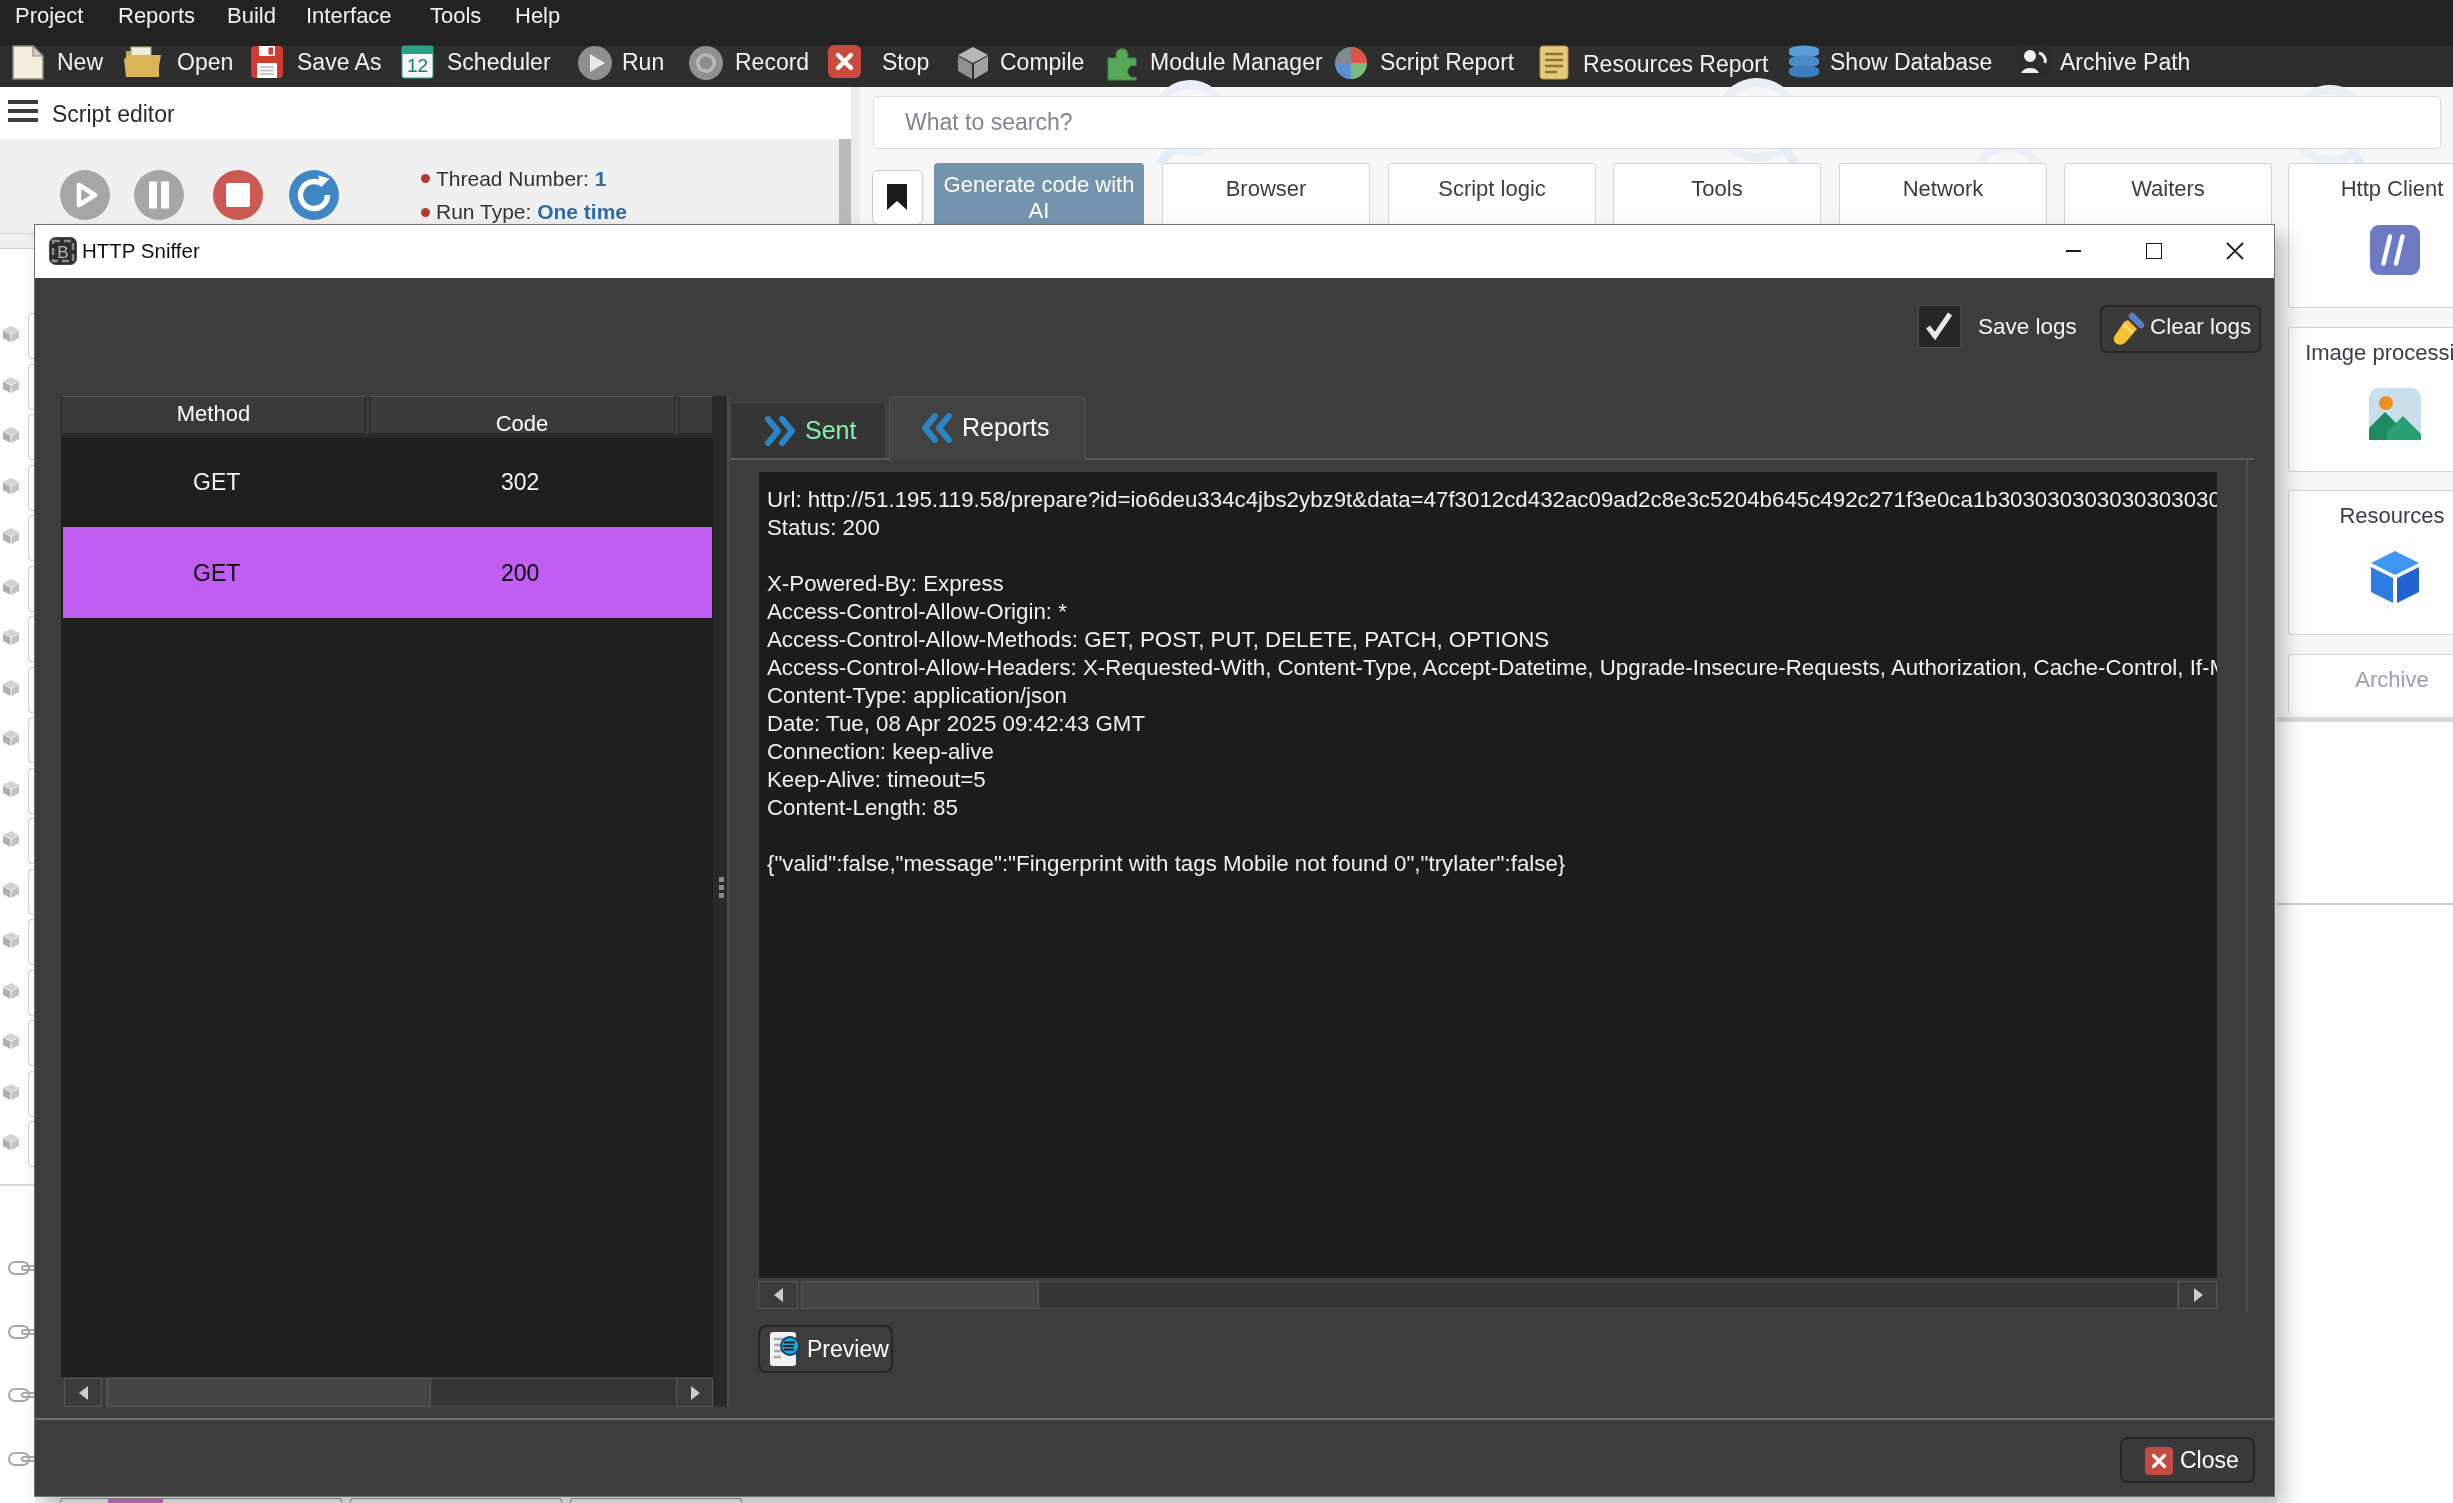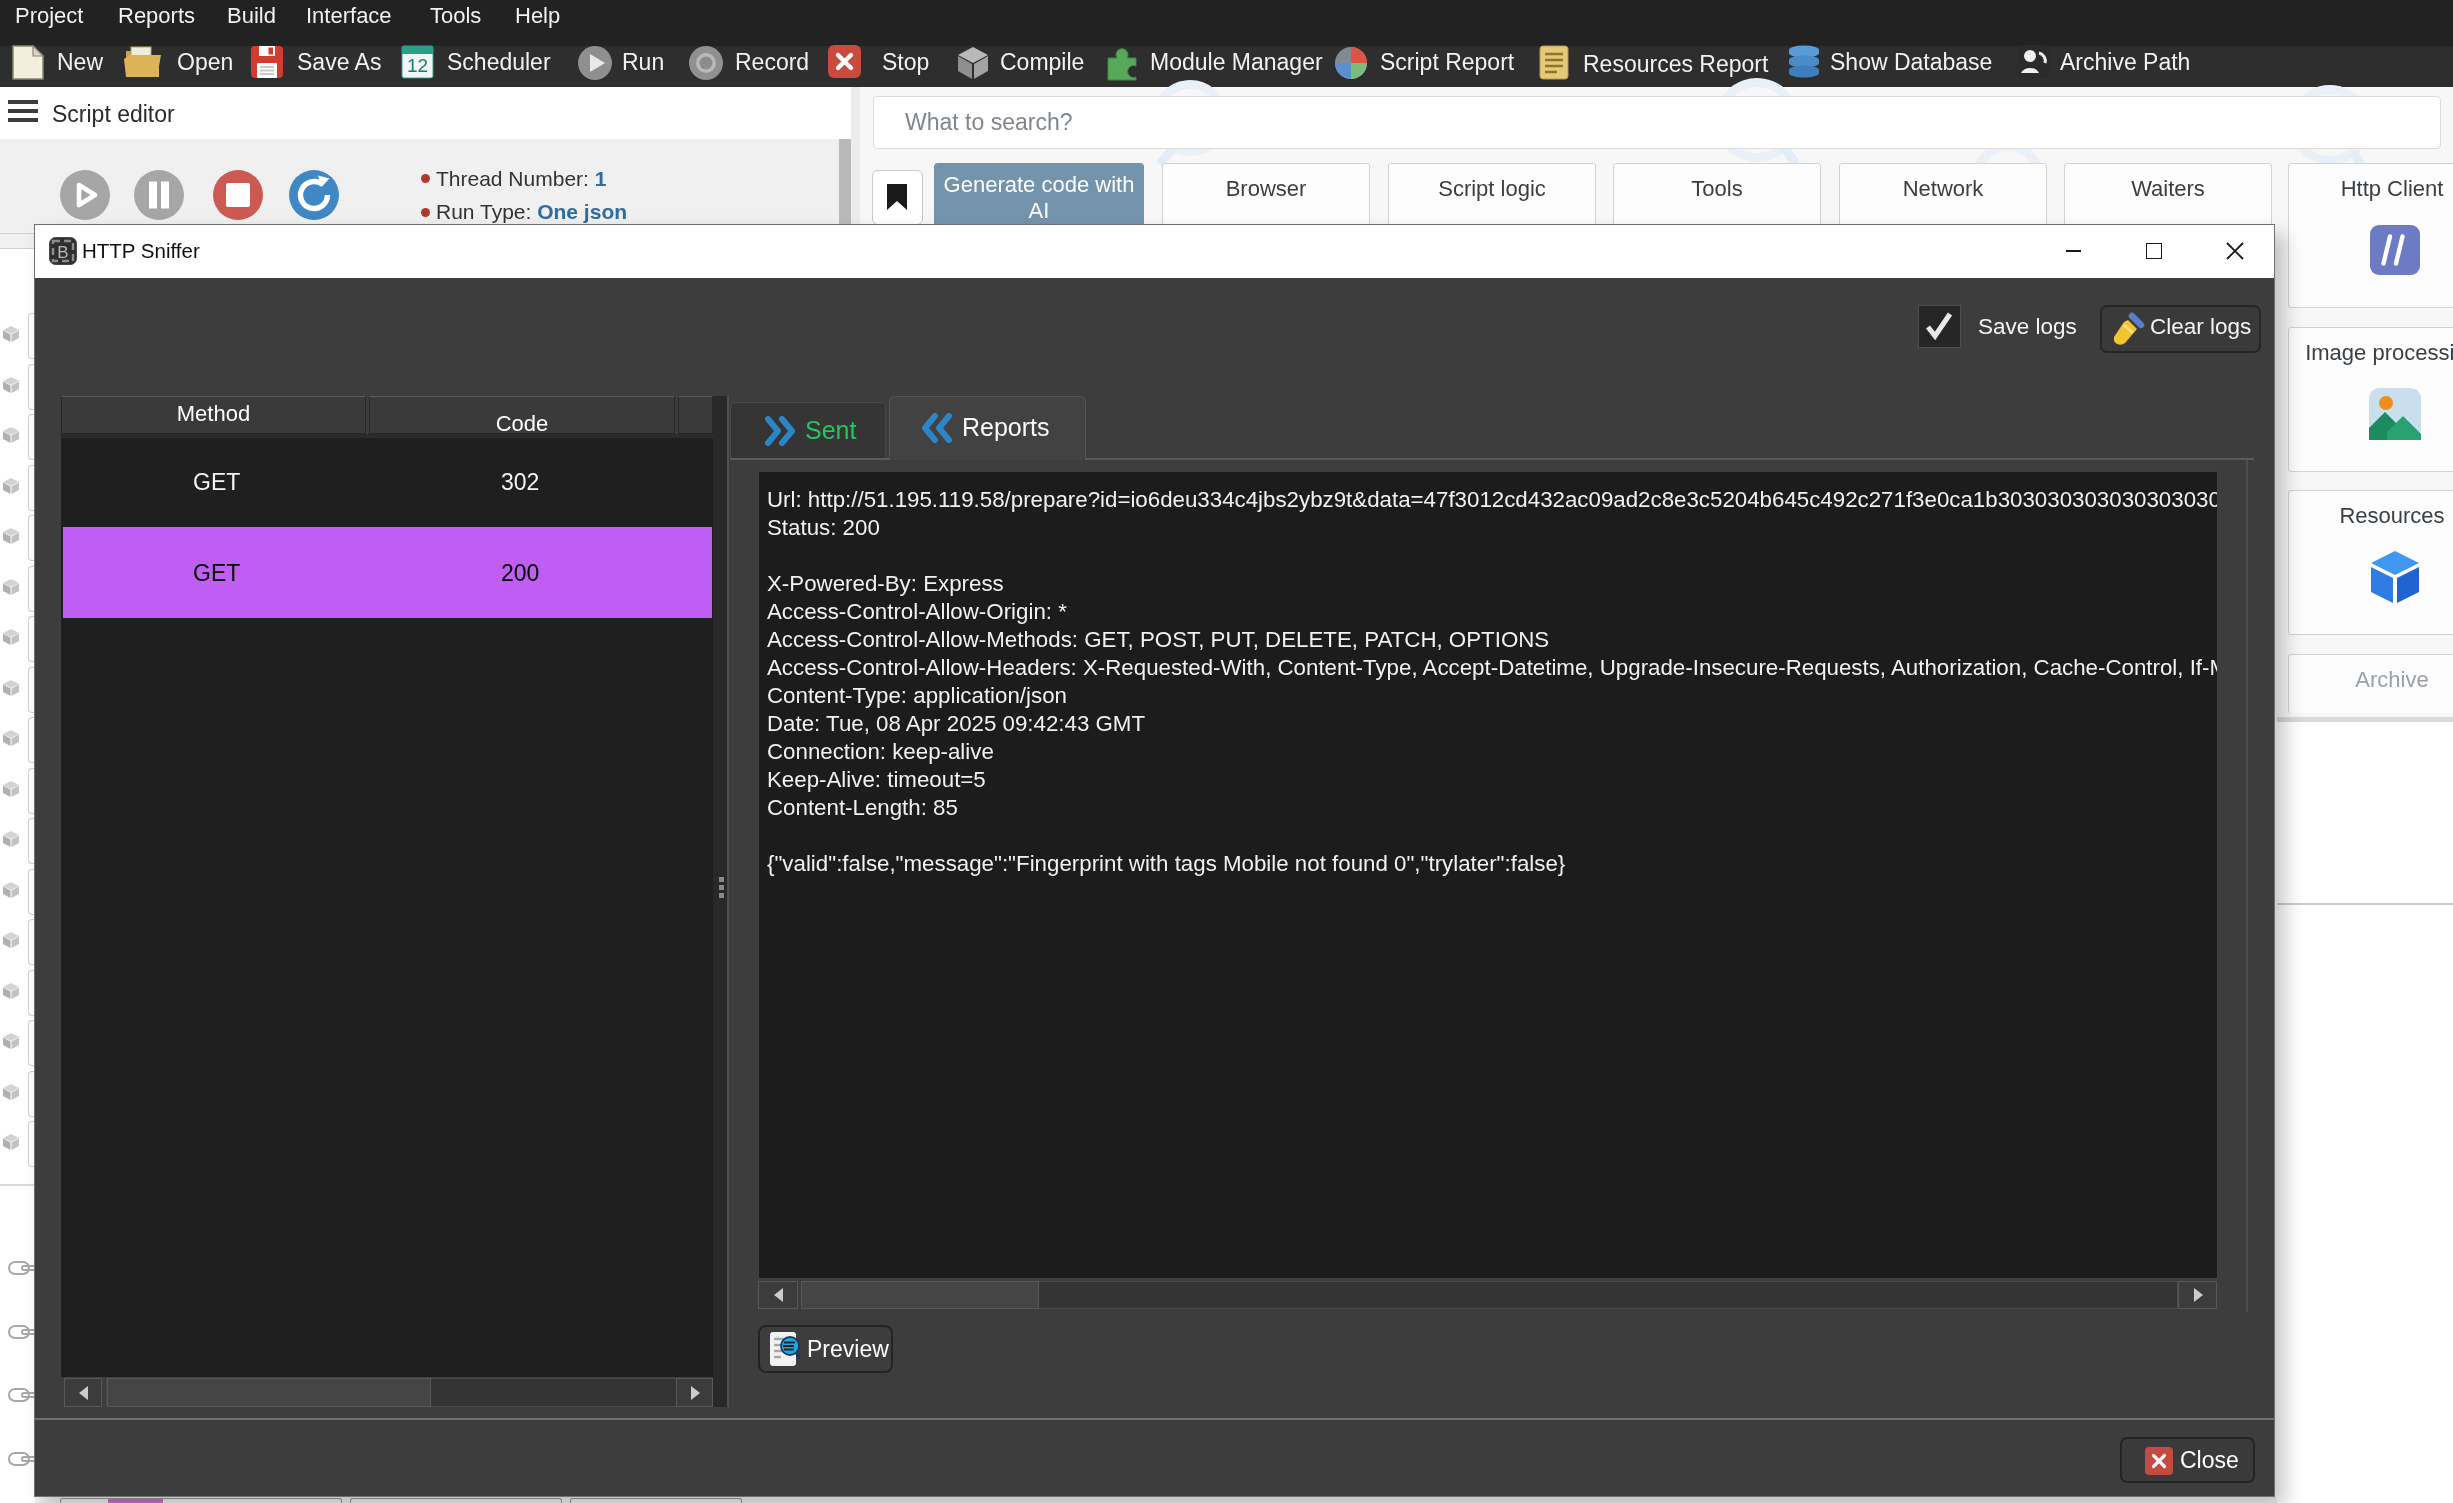--- a/index.html
+++ b/index.html
@@ -170,21 +170,21 @@
     <div style="position: absolute; left: 289px; top: 170px; width: 48px; height: 48px;"><svg width="50" height="50">
         <circle cx="25" cy="25" r="25" fill="#3f87c5"></circle>
         <path d="M33.5 14.5 a13.5 13.5 0 1 0 5 10.5" stroke="#ffffff" stroke-width="5.4" fill="none"></path>
         <path d="M29 5.5 l11.5 3 l-8 8.5 z" fill="#ffffff"></path>
       </svg></div>
   </div>
 
 <div class="abs" style="left:421px;top:174px;width:9px;height:9px;border-radius:50%;background:#b03a2e"></div>
 <span class="abs" style="left:436px;top:167px;font-size:21px;color:#333">Thread Number<span style="color:#333">:</span> <b style="color:#2d6da3">1</b></span>
 <div class="abs" style="left:421px;top:208px;width:9px;height:9px;border-radius:50%;background:#b03a2e"></div>
-<span class="abs" style="left:436px;top:200px;font-size:21px;color:#333">Run Type: <b style="color:#2d6da3">One json</b></span>
+<span class="abs" style="left:436px;top:200px;font-size:21px;color:#333">Run Type: <b style="color:#2d6da3">One time</b></span>
 
 <div id="leftstrip">
     <svg width="18" height="18" style="position:absolute;left:2px;top:325px">
       <path d="M9 1 L17 5 L9 9 L1 5 z" fill="#d3d3d3"></path>
       <path d="M1 5.5 L8.5 9.5 L8.5 17 L1 13 z" fill="#b0b0b0"></path>
       <path d="M17 5.5 L9.5 9.5 L9.5 17 L17 13 z" fill="#c2c2c2"></path>
     </svg>
     <div style="position:absolute;left:28px;top:313px;width:6px;height:44px;border:1px solid #d2d2d2;border-right:none;border-radius:4px 0 0 4px;"></div>
     <svg width="18" height="18" style="position:absolute;left:2px;top:375.5px">
       <path d="M9 1 L17 5 L9 9 L1 5 z" fill="#d3d3d3"></path>
@@ -451,21 +451,21 @@
     <svg width="12" height="14" viewBox="0 0 12 14" style="position:absolute;left:13px;top:7px">
         <path d="M1 0 L10 7 L1 14 z" fill="#cccccc"></path>
       </svg>
   </div>
 
   <div class="abs" style="left:695px;top:233px;width:1524px;height:2px;background:#5a5a5a"></div>
   <div class="abs" style="left:695px;top:177px;width:156px;height:56px;background:#353535;border:1px solid #484848;border-bottom:none;border-radius:5px 5px 0 0;box-sizing:border-box;">
     <svg width="34" height="30" viewBox="0 0 34 30" style="position:absolute;left:34px;top:13px">
       <path d="M3 3 L13 15 L3 27 M17 3 L27 15 L17 27" stroke="#2b86c8" stroke-width="6" fill="none" stroke-linecap="round" stroke-linejoin="round"></path>
     </svg>
-    <span style="position:absolute;left:74px;top:13px;color:#22c55e;font-size:25px;">Sent</span>
+    <span style="position:absolute;left:74px;top:13px;color:#86efac;font-size:25px;">Sent</span>
   </div>
   <div class="abs" style="left:854px;top:171px;width:197px;height:64px;background:#424242;border:1px solid #555555;border-bottom:none;border-radius:6px 6px 0 0;box-sizing:border-box;">
     <svg width="34" height="30" viewBox="0 0 34 30" style="position:absolute;left:32px;top:16px">
       <path d="M13 3 L3 15 L13 27 M27 3 L17 15 L27 27" stroke="#2b86c8" stroke-width="6" fill="none" stroke-linecap="round" stroke-linejoin="round"></path>
     </svg>
     <span style="position:absolute;left:72px;top:16px;color:#fcfcfc;font-size:25px;">Reports</span>
   </div>
 
   <div class="abs" style="left:2211px;top:235px;width:2px;height:852px;background:#4d4d4d"></div>
 

